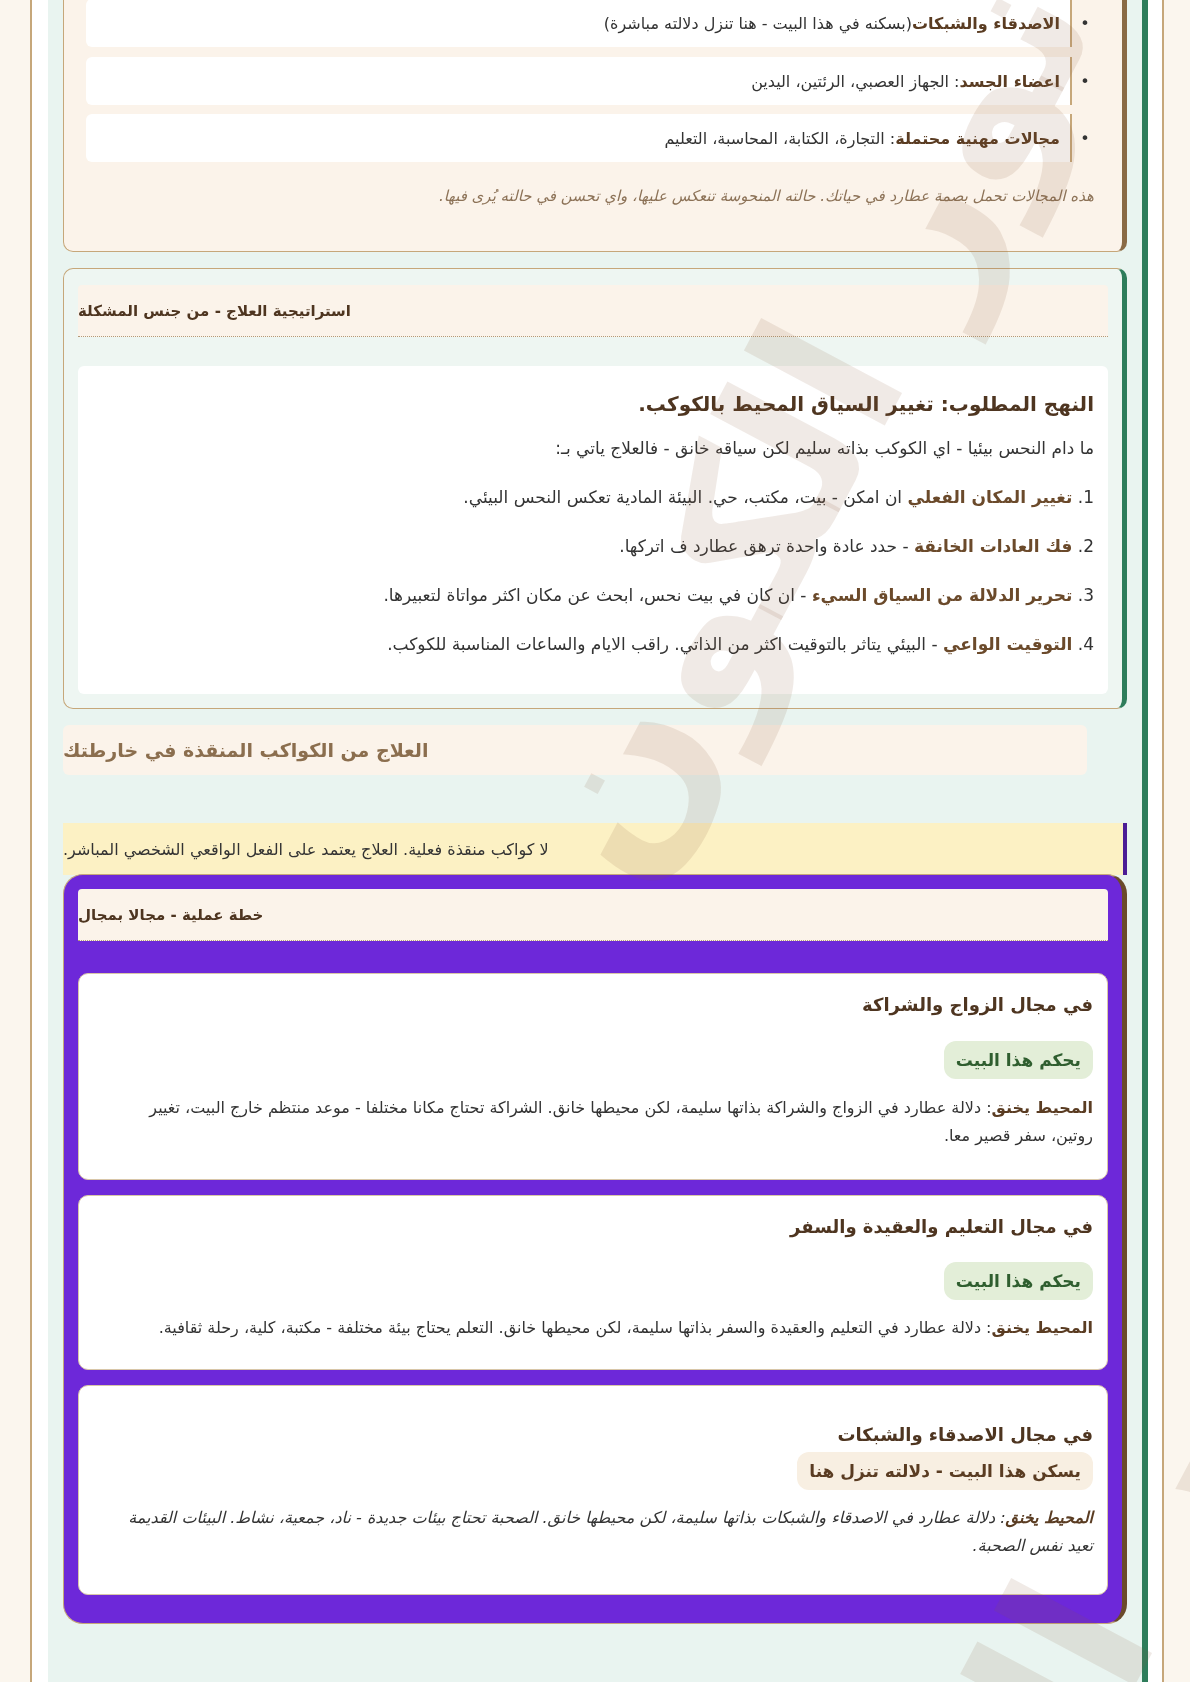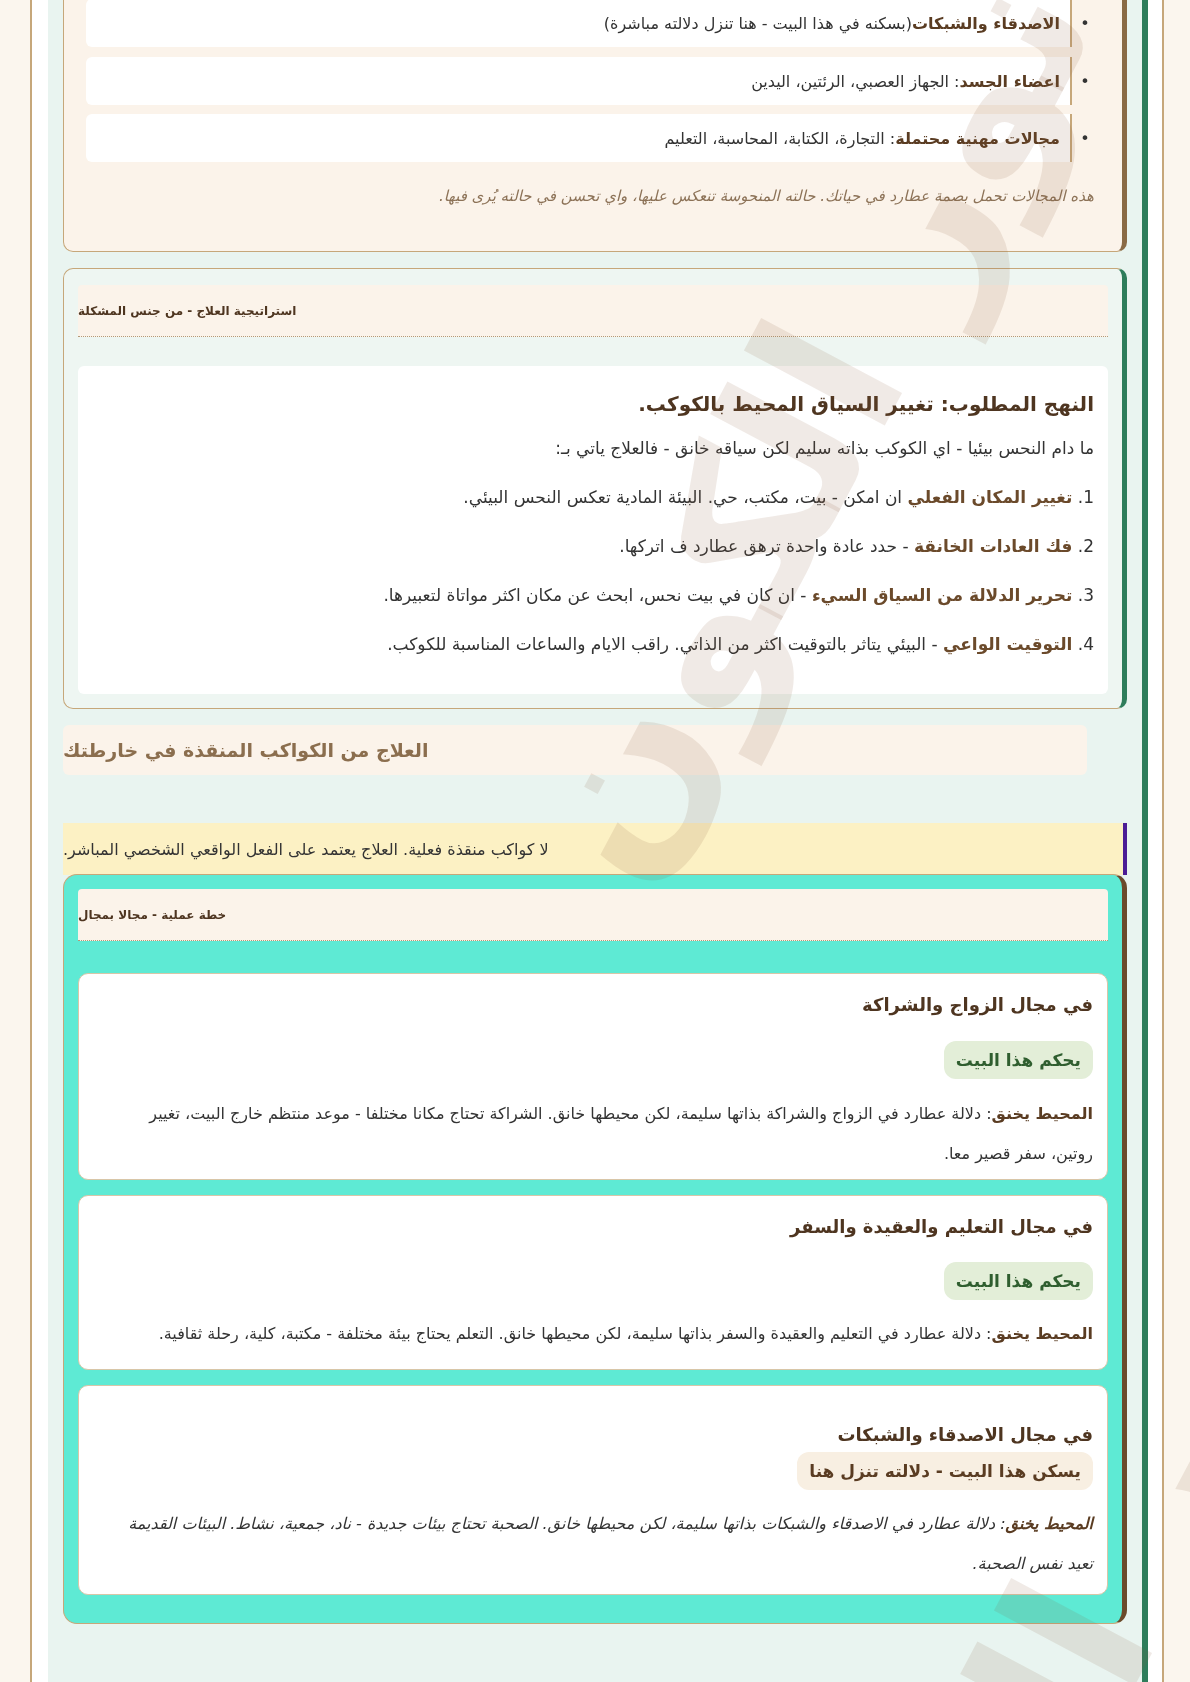--- a/index.html
+++ b/index.html
@@ -52,21 +52,21 @@
   
   .card-strategy {
     position: absolute; left: 63px; top: 268px; width: 1064px; height: 441px;
     background: #eef6f2; border: 1.5px solid #c6a77a; border-right: 5px solid #2e7d5b;
     border-radius: 10px;
   }
   .section-head {
     position: absolute; left: 14px; right: 14px; height: 52px;
     background: #fbf3ea; border-bottom: 1.5px dotted #b49a78; border-radius: 4px 4px 0 0;
     display: flex; align-items: center; justify-content: flex-end; padding-right: 12px;
-    font-size: 12px; font-weight: bold; color: #4e3520; text-align: right;
+    font-size: 15px; font-weight: bold; color: #4e3520; text-align: right;
   }
   .strategy-body {
     position: absolute; left: 14px; right: 14px; top: 97px; height: 328px;
     background: #fff; border-radius: 6px; padding: 0 14px;
   }
   .strategy-body .line { position: absolute; right: 14px; font-size: 17px; color: #333; white-space: nowrap; }
   .strategy-body .approach { font-weight: bold; color: #4e3520; font-size: 20px; }
   .strategy-body b { color: #6b4a2b; }
 
   
@@ -79,38 +79,38 @@
   .note-yellow {
     position: absolute; left: 63px; top: 806px; width: 1064px; height: 52px;
     background: #fcf1c4; border-right: 4px solid #4c1d95;
     display: flex; align-items: center; justify-content: flex-end; padding-right: 10px;
     font-size: 16px; color: #333; margin-top: 17px;
   }
 
   
   .card-plan {
     position: absolute; left: 63px; top: 874px; width: 1064px; height: 750px;
-    background: #5eead4; border: 1.5px solid #c6a77a; border-right: 5px solid #6b4a2b;
-    border-radius: 14px;
+    background: #6d28d9; border: 1.5px solid #c6a77a; border-right: 5px solid #6b4a2b;
+    border-radius: 20px;
   }
   .domain-card {
     position: absolute; left: 14px; right: 14px;
     background: #fff; border: 1.5px solid #d8c6a8; border-radius: 10px;
   }
   .domain-title {
     position: absolute; right: 14px; font-size: 18px; font-weight: bold; color: #4e3520; white-space: nowrap;
   }
   .badge {
     position: absolute; right: 14px; height: 38px; padding: 0 12px; border-radius: 12px;
     display: flex; align-items: center; font-size: 17px; font-weight: bold; white-space: nowrap;
   }
   .badge-rule { background: #e3eed8; color: #2f5e2f; }
   .badge-reside { background: #f8efe2; color: #5a3c22; }
   .domain-text {
-    position: absolute; right: 14px; left: 40px; font-size: 16px; line-height: 40px; color: #333;
+    position: absolute; right: 14px; left: 40px; font-size: 16px; line-height: 28px; color: #333;
     direction: rtl; text-align: right;
   }
   .domain-text b { color: #5a3c22; }
 </style>
 </head>
 <body>
 
 <div class="page-frame"></div>
 <div class="content"></div>
 

